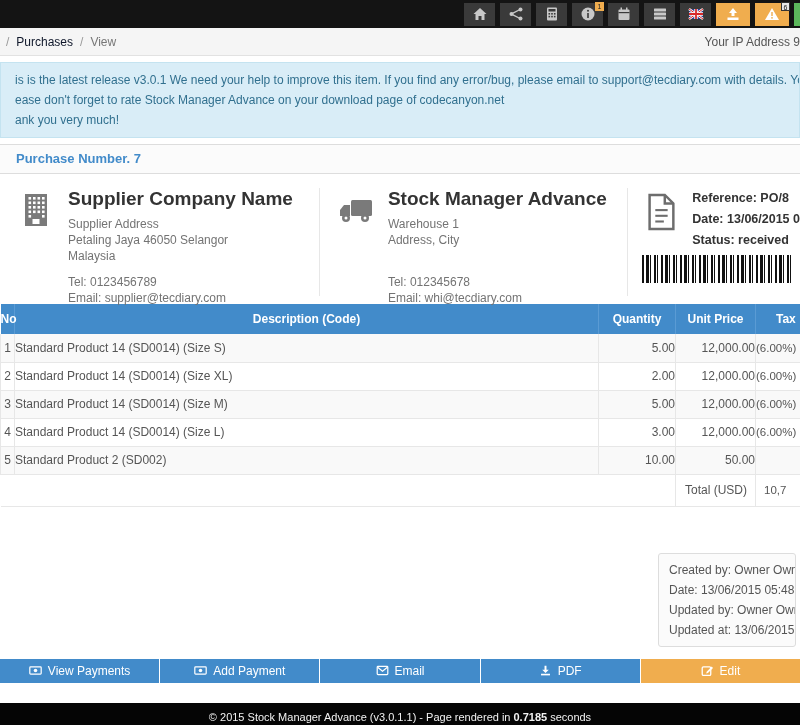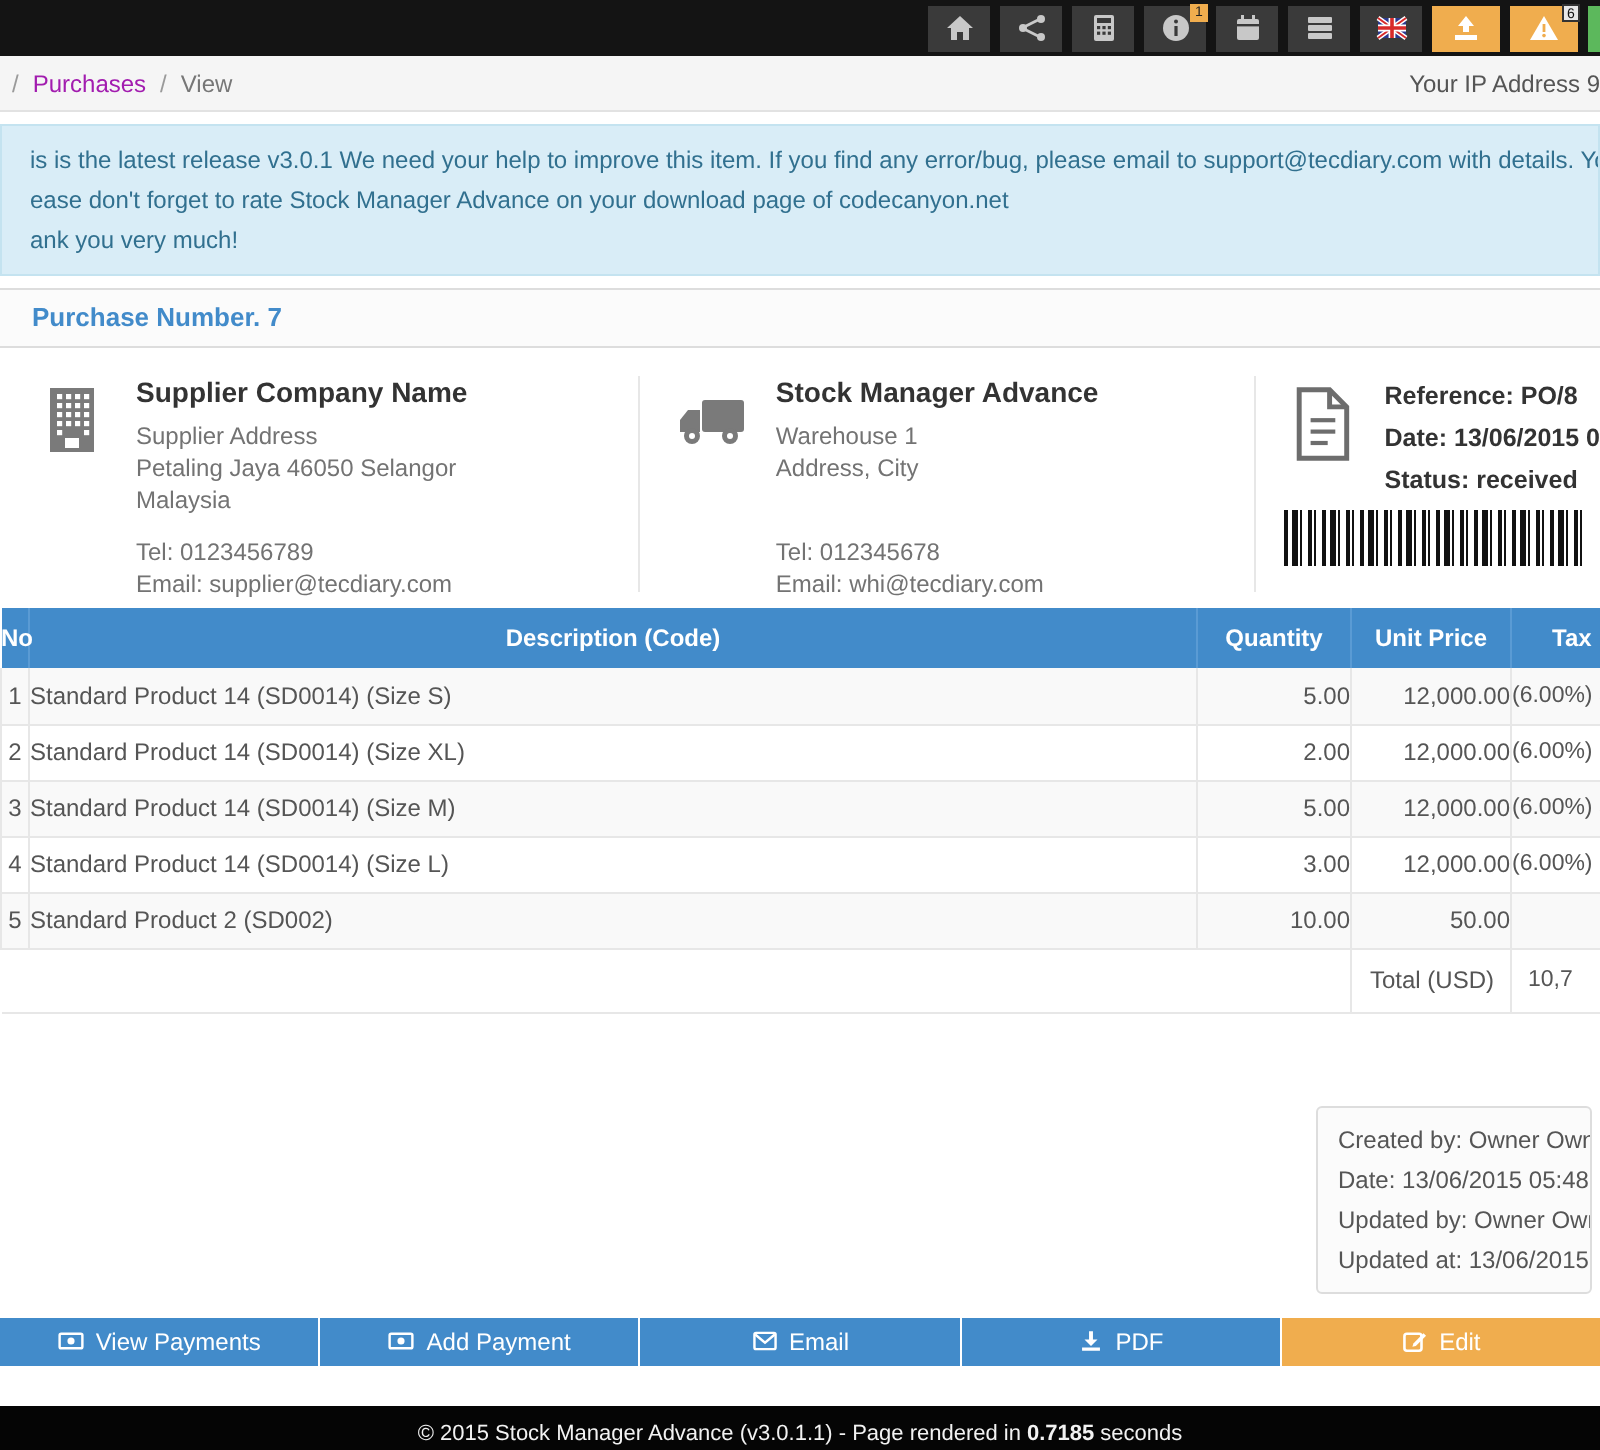--- a/index.html
+++ b/index.html
@@ -14,42 +14,42 @@
   .tb-btn.orange { background:#f0ad4e; width:34px; }
   .tb-btn.green  { background:#5cb85c; width:30px; margin-right:-24px; }
   .tb-badge { position:absolute; top:-1px; right:-1px; min-width:9px; height:9px;
     background:#f0ad4e; color:#222; font-size:7px; line-height:9px; text-align:center; padding:0 1px; }
   .tb-btn.orange .tb-badge { background:#e8e8e8; border:1px solid #333; color:#111; }
 
   
   .crumbbar { height:28px; background:#f5f5f5; border-bottom:1px solid #e2e2e2;
     display:flex; align-items:center; justify-content:space-between; padding-left:6px; }
   .crumb { display:flex; gap:7px; color:#9a9a9a; }
-  .crumb .lnk { color:#a21caf; cursor:pointer; }
+  .crumb .lnk { color:#0f172a; cursor:pointer; }
   .crumb .cur { color:#777; }
   .ip { color:#555; white-space:nowrap; }
 
   
   .alert { margin-top:6px; background:#d9edf7; border:1px solid #c4e3f0; color:#31708f;
     padding:7px 0 7px 14px; line-height:20px; overflow:hidden; }
   .alert div { white-space:nowrap; }
 
   
   .panel-head { margin-top:6px; height:30px; line-height:28px; border-top:1px solid #ddd;
     border-bottom:1px solid #ddd; background:#fbfbfb; color:#428bca; font-weight:bold;
     font-size:13px; padding-left:16px; }
 
   
   .parties { display:flex; height:122px; padding-top:14px; }
   .party { display:flex; padding-left:18px; }
   .p1 { width:332px; border-right:1px solid #e7e7e7; }
   .p2 { width:320px; border-right:1px solid #e7e7e7; }
   .p3 { flex:1; display:block; padding-left:14px; overflow:visible; }
   .party-icon { width:38px; flex:0 0 38px; margin:4px 12px 0 0; color:#7a7a7a; }
-  .party-body h3 { font-size:14px; color:#333; margin-bottom:6px; }
+  .party-body h3 { font-size:19px; color:#333; margin-bottom:6px; }
   .party-body .line { line-height:16px; color:#737373; }
   .contact { margin-top:10px; }
   .order-head { display:flex; }
   .order-lines div { line-height:21px; font-weight:bold; color:#333; white-space:nowrap; font-size:12.5px; }
   .barcode { margin-top:4px; height:28px; width:150px;
     background:repeating-linear-gradient(90deg,#111 0 2px,#fff 2px 4px,#111 4px 7px,#fff 7px 8px,
       #111 8px 9px,#fff 9px 12px,#111 12px 14px,#fff 14px 15px,#111 15px 16px,#fff 16px 19px); }
 
   
   .items { margin-top:8px; }

